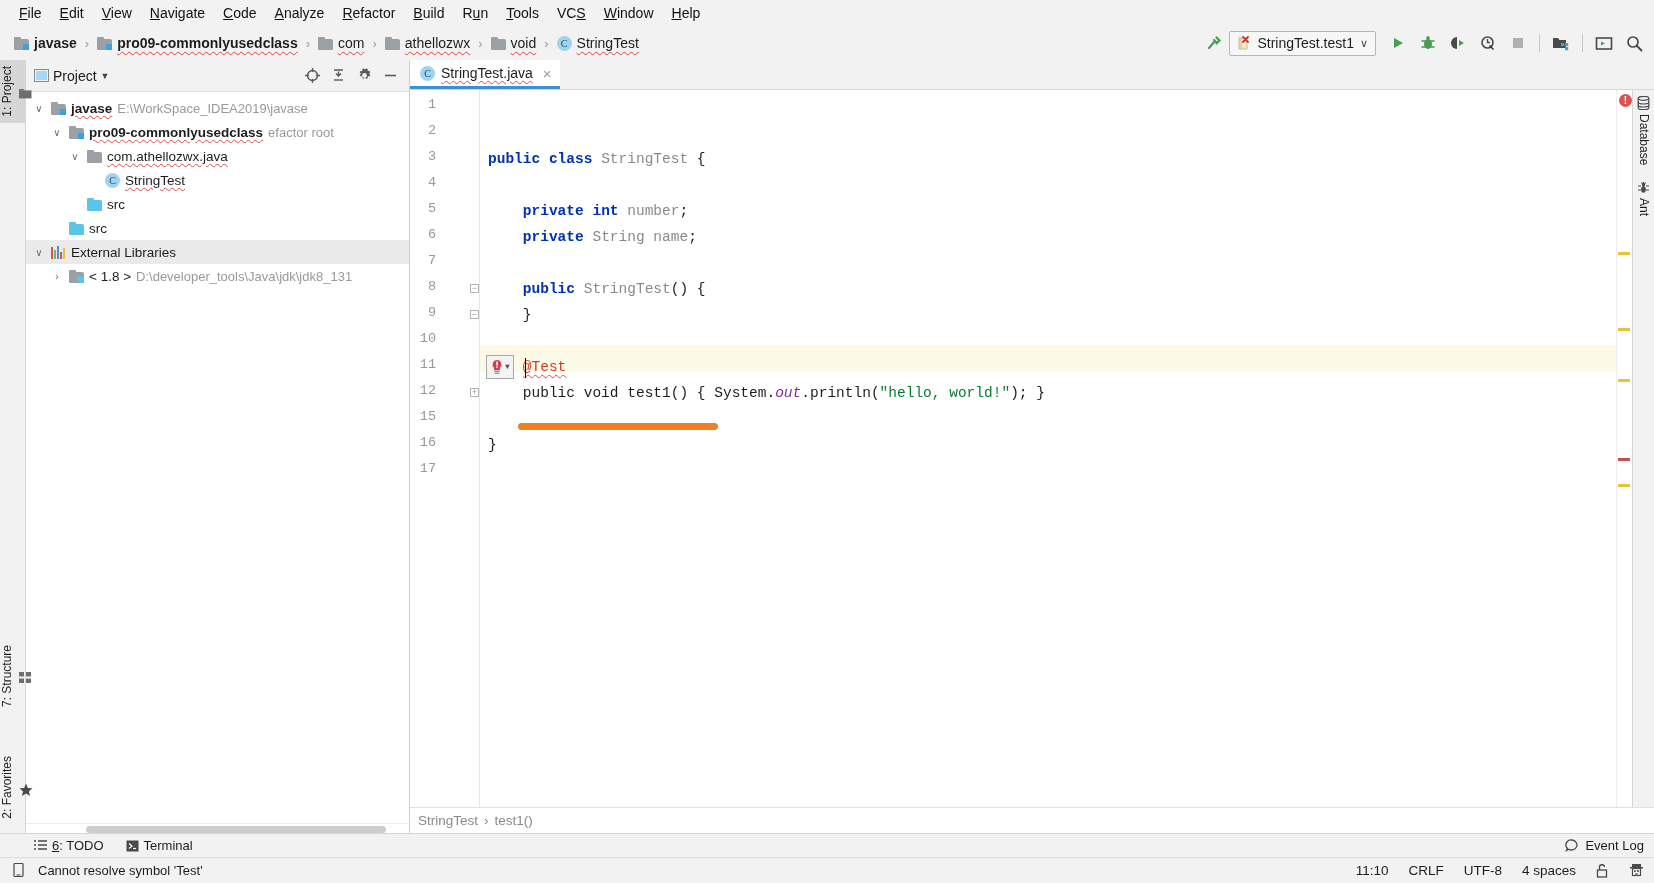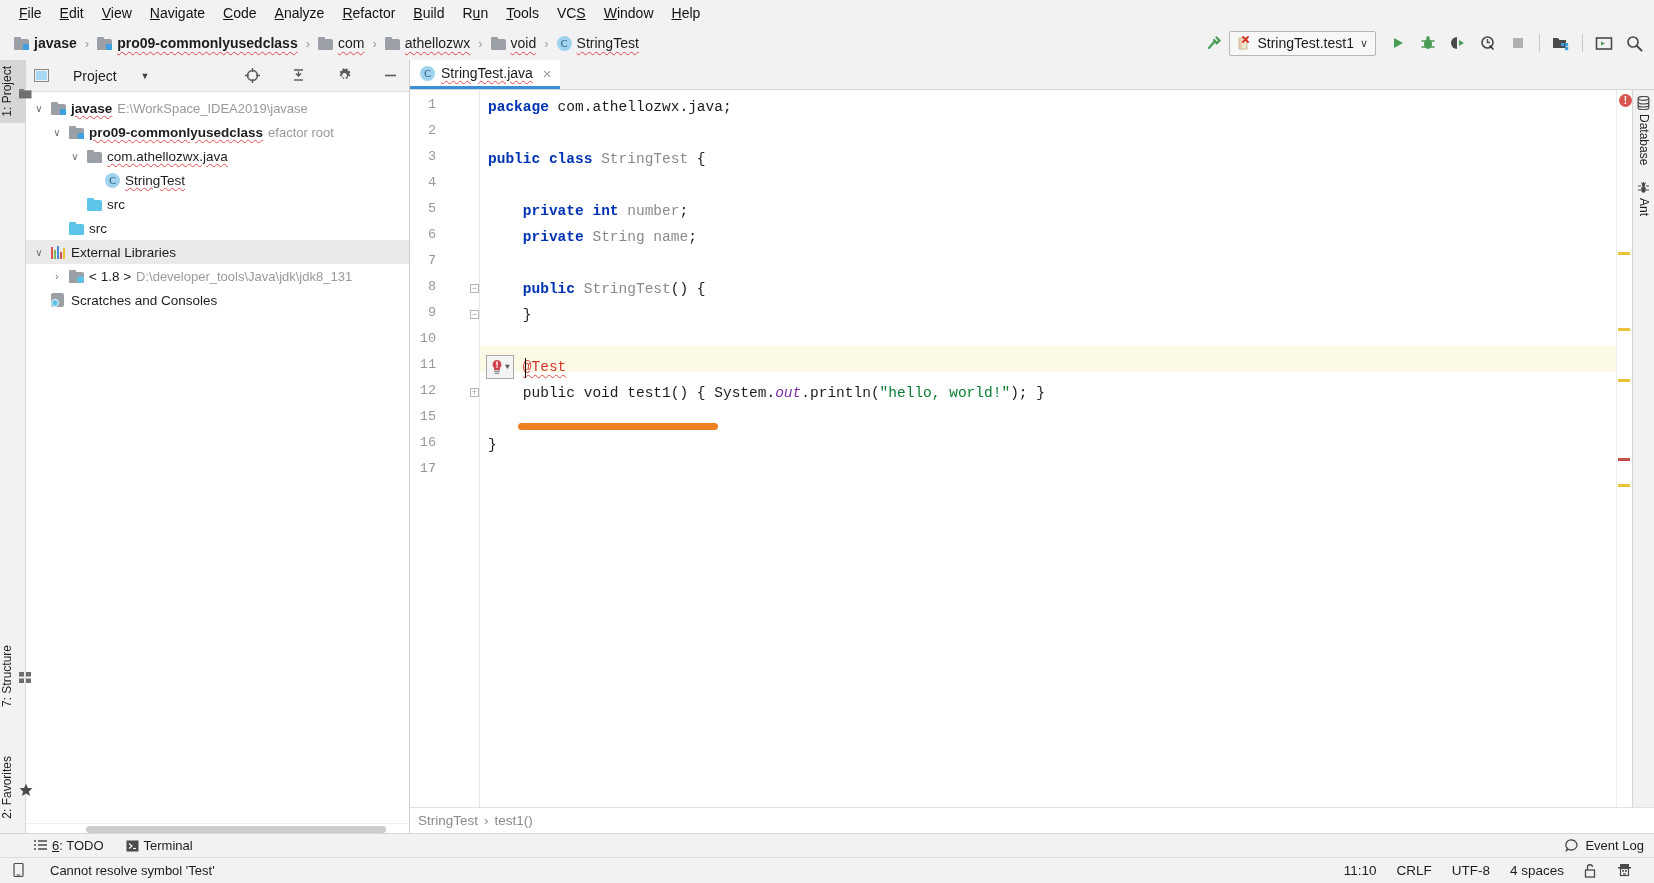--- a/index.html
+++ b/index.html
@@ -50,21 +50,21 @@
 
   
   .lstrip { width:26px; background:#f2f2f2; border-right:1px solid #d6d6d6; position:relative; flex:0 0 26px; }
   .vtab { position:absolute; left:0; width:26px; display:flex; flex-direction:column-reverse; align-items:center;
           gap:5px; padding:6px 0; writing-mode: vertical-rl; }
   .vtab span.t { writing-mode: vertical-rl; transform: rotate(180deg); font-size:12px; white-space:nowrap; }
   .vtab.active { background:#d6d6d6; }
 
   
   .project-panel { width:384px; background:#fff; display:flex; flex-direction:column; border-right:1px solid #cfcfcf; flex:0 0 384px; }
-  .pp-head { height:32px; background:#f2f2f2; display:flex; align-items:center; padding:0 8px; gap:24px; border-bottom:1px solid #e0e0e0;}
+  .pp-head { height:32px; background:#f2f2f2; display:flex; align-items:center; padding:0 8px; gap:4px; border-bottom:1px solid #e0e0e0;}
   .pp-title { font-size:14px; }
   .pp-head .spacer { flex:1; }
   .pp-ico { width:22px; height:22px; display:flex; align-items:center; justify-content:center; color:#5a5a5a; }
   .tree { flex:1; overflow:hidden; padding-top:4px; font-size:13.5px; position:relative; }
   .trow { display:flex; align-items:center; height:24px; gap:5px; white-space:nowrap; padding-left:4px; }
   .trow.band { background:#eaeaea; }
   .chev { width:14px; text-align:center; color:#6e6e6e; font-size:10px; flex:0 0 14px; }
   .tlabel { font-size:13.5px; }
   .tlabel.b { font-weight:bold; }
   .tpath { color:#999; font-size:13px; }
@@ -122,21 +122,21 @@
   
   .ebread { height:26px; background:#fff; border-top:1px solid #e2e2e2; display:flex; align-items:center; padding-left:8px; gap:6px; color:#8a8a8a; font-size:13.5px; flex:0 0 26px;}
 
   
   .statusstrip { height:24px; background:#f2f2f2; border-top:1px solid #d6d6d6; display:flex; align-items:center; padding-left:34px; gap:22px; flex:0 0 24px; }
   .sitem { display:flex; align-items:center; gap:5px; font-size:13px; }
   .sitem .u { text-decoration:underline; }
   .statusstrip .grow { flex:1; }
   .evlog { display:flex; align-items:center; gap:6px; font-size:13px; padding-right:10px; }
 
-  .statusbar { height:26px; background:#f2f2f2; border-top:1px solid #dcdcdc; display:flex; align-items:center; padding:0 22px 0 12px; gap:24px; flex:0 0 26px;}
+  .statusbar { height:26px; background:#f2f2f2; border-top:1px solid #dcdcdc; display:flex; align-items:center; padding:0 10px 0 12px; gap:12px; flex:0 0 26px;}
   .statusbar .grow { flex:1; }
   .sb-right { display:flex; align-items:center; gap:20px; font-size:13.5px; color:#1d1d1d; }
 
   svg { display:block; }
 </style>
 </head>
 <body>
 
 <div class="app">
 
@@ -398,28 +398,20 @@
             <span class="tlabel">External Libraries</span>
           </div>
           <div class="trow" style="padding-left: 24px;">
             <span class="chev">›</span>
             <span class="icon-folder">
               <i></i>
               <b style="background:#5bc4e8;border-radius:50%;width:7px;height:7px;"></b>
             </span>
             <span class="tlabel">&lt; 1.8 &gt;</span>
             <span class="tpath">D:\developer_tools\Java\jdk\jdk8_131</span>
-          </div>
-          <div class="trow" style="padding-left: 6px;">
-            <span class="chev"></span>
-            <span class="icon-scratch">
-              <i></i>
-              <b></b>
-            </span>
-            <span class="tlabel">Scratches and Consoles</span>
           </div>
         </div>
       <div class="pp-hscroll">
           <i></i>
         </div>
     </div>
 
     <div class="editor-area">
       <div class="tabbar">
         <div class="etab">
@@ -453,21 +445,20 @@
             <div class="fold" style="top: 220px;">
               <div class="fold-box">−</div>
             </div>
             <div class="fold" style="top: 298px;">
               <div class="fold-box">+</div>
             </div>
           </div>
 
         <div class="code" id="codearea">
           <div class="hl-line" style="top:256px;"></div>
-        <div class="cline" style="top: 4px;"><span class="kw">package</span><span class="id"> com.athellozwx.java;</span></div>
             <div class="cline" style="top: 56px;"><span class="kw">public</span><span class="id"> </span><span class="kw">class</span><span class="id"> </span><span class="cls">StringTest</span><span class="id"> {</span></div>
             <div class="cline" style="top: 108px;"><span class="id">    </span><span class="kw">private</span><span class="id"> </span><span class="kw">int</span><span class="id"> </span><span class="cls">number</span><span class="id">;</span></div>
             <div class="cline" style="top: 134px;"><span class="id">    </span><span class="kw">private</span><span class="id"> </span><span class="cls">String</span><span class="id"> </span><span class="cls">name</span><span class="id">;</span></div>
             <div class="cline" style="top: 186px;"><span class="id">    </span><span class="kw">public</span><span class="id"> </span><span class="cls">StringTest</span><span class="id">() {</span></div>
             <div class="cline" style="top: 212px;"><span class="id">    }</span></div>
             <div class="cline" style="top: 264px;"><span class="id">    </span><span class="ann err-wavy">@Test</span></div>
             <div class="cline" style="top: 290px;"><span class="id">    public void test1()</span><span class="id"> { </span><span class="id">System.</span><span class="fld">out</span><span class="id">.println(</span><span class="str">"hello, world!"</span><span class="id">); }</span></div>
             <div class="cline" style="top: 342px;"><span class="id">}</span></div>
             <div class="bulb" style="top: 265px; left: 6px;">
               <span>

